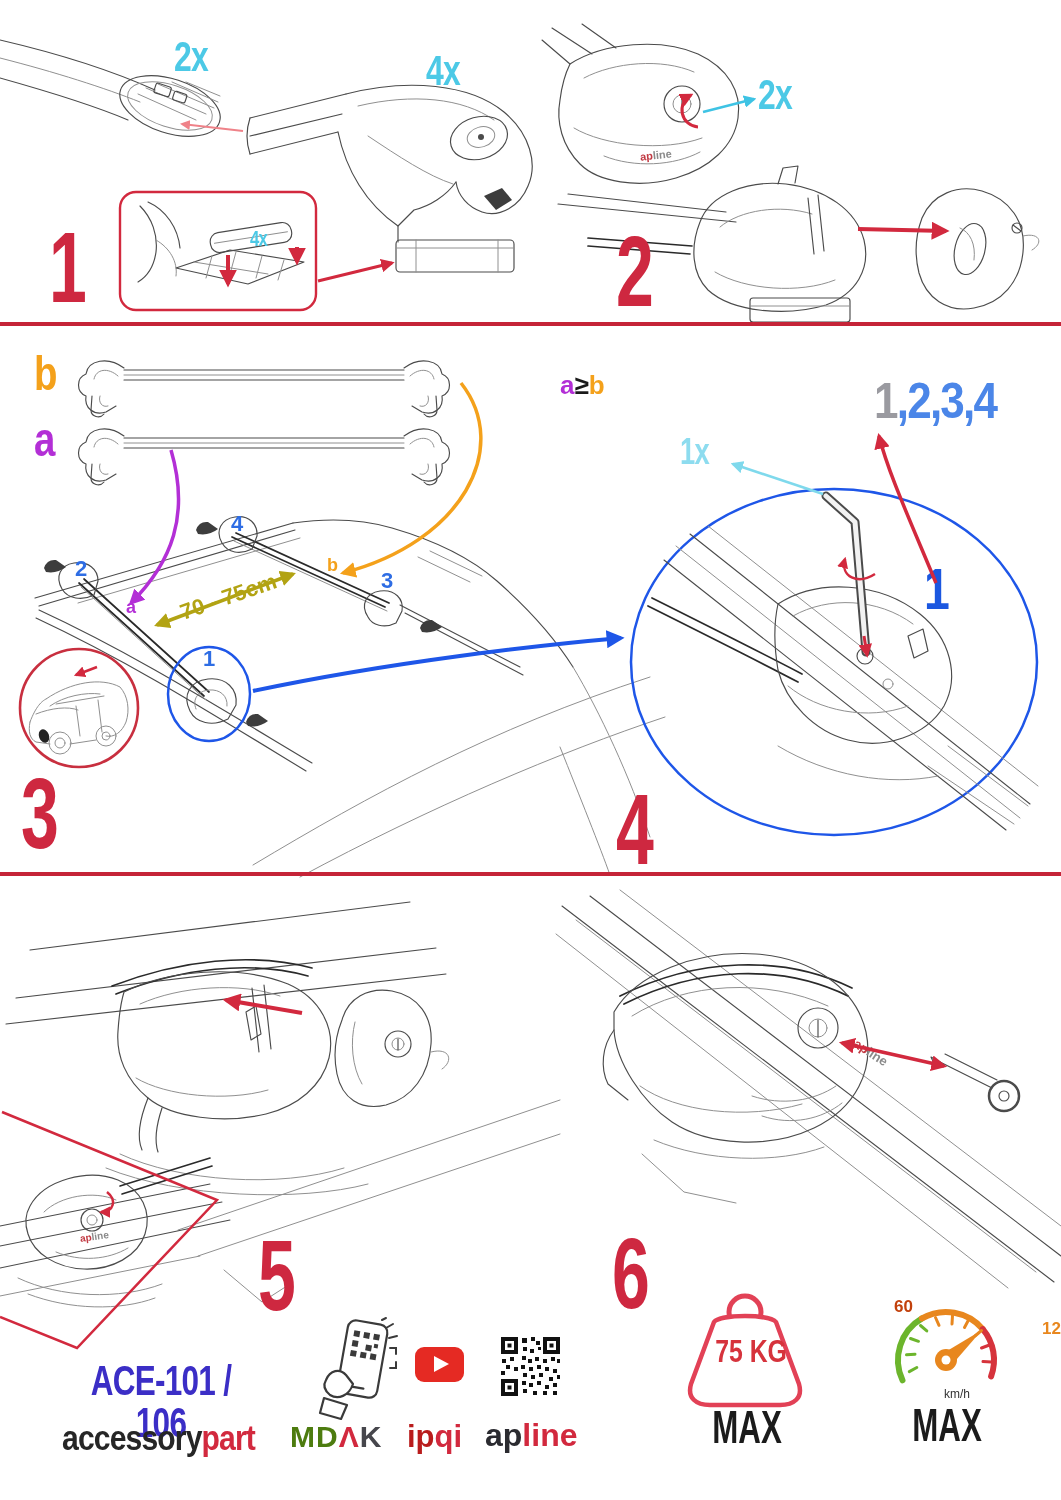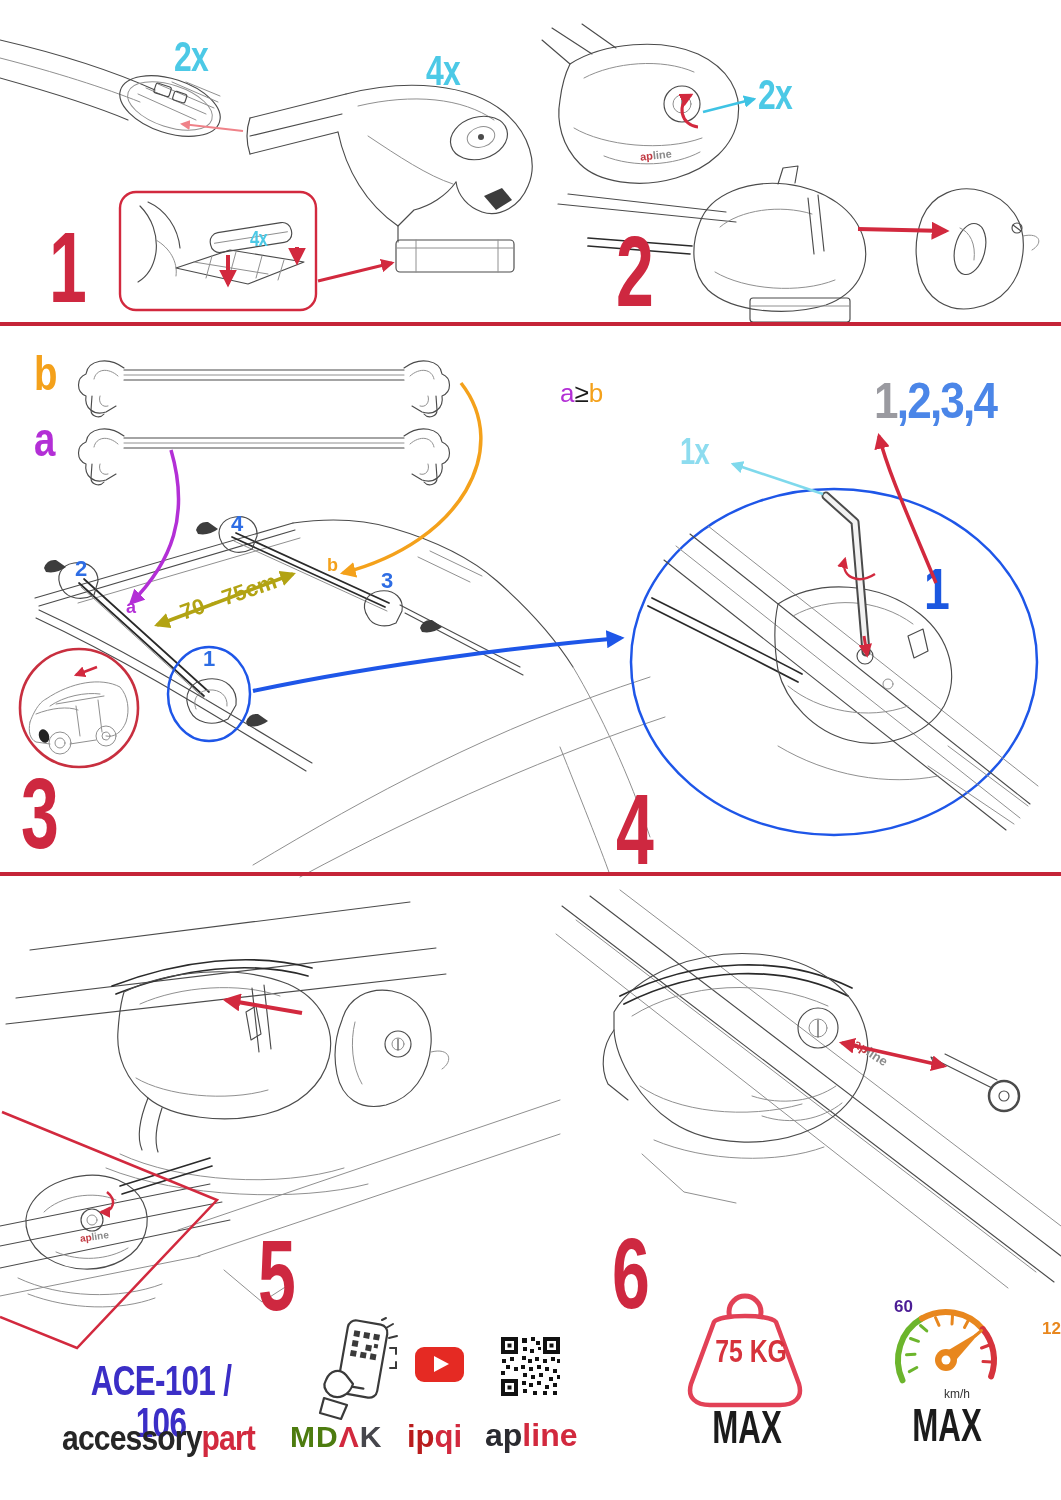--- a/index.html
+++ b/index.html
@@ -305,21 +305,21 @@
   <div class="roofnum" style="left:68px;top:558px">2</div>
   <div class="roofnum" style="left:224px;top:513px">4</div>
   <div class="roofnum" style="left:374px;top:570px">3</div>
   <div class="roofnum" style="left:196px;top:648px">1</div>
   <div class="small-tag" style="left:327px;top:556px;color:#f4a11b">b</div>
   <div class="small-tag" style="left:126px;top:598px;color:#b32fd6">a</div>
 
   <div class="abs" style="left:146px;top:584px;width:165px;text-align:center;transform:rotate(-19deg);
        color:#b2a313;font-weight:bold;font-size:22px">70 - 75cm</div>
 
-  <div class="abs" style="left:560px;top:378px;font-weight:normal;font-size:26px">
+  <div class="abs" style="left:560px;top:370px;font-weight:bold;font-size:26px">
     <span style="color:#b32fd6">a</span><span style="color:#1a1a1a">≥</span><span style="color:#f4a11b">b</span>
   </div>
   <div class="abs" style="left:874px;top:376px;font-weight:bold;font-size:50px;letter-spacing:-2px;
        transform:scaleX(.88);transform-origin:0 0;line-height:1">
     <span style="color:#9a9aa0">1</span><span style="color:#4b86e8">,2,3,4</span>
   </div>
   <div class="abs" style="left:924px;top:560px;color:#1b57e0;font-weight:bold;font-size:58px;line-height:1;
        transform:scaleX(.8);transform-origin:0 0">1</div>
 
   <div class="logo-mini" style="left:640px;top:150px;transform:rotate(-6deg)">
@@ -427,18 +427,18 @@
         <path d="M70.5,25.5 L70,34" stroke="#e8871e"></path>
       <path d="M86.5,30 L82.5,37.5" stroke="#e8871e"></path>
         <path d="M99.5,40.5 L93,46" stroke="#e8871e"></path>
       <path d="M107.5,55 L99.5,58" stroke="#d6333c"></path>
         <path d="M109.5,72 L101,71.5" stroke="#d6333c"></path>
     </g>
     <polygon points="60,64 100,40 68,77" fill="#e8871e"></polygon>
     <circle cx="64" cy="70" r="11" fill="#e8871e"></circle>
     <circle cx="64" cy="70" r="4.5" fill="#fff"></circle>
   </svg>
-  <div class="abs" style="left:894px;top:1298px;color:#4c1d95;font-weight:bold;font-size:17px;line-height:1">60</div>
+  <div class="abs" style="left:894px;top:1298px;color:#c2410c;font-weight:bold;font-size:17px;line-height:1">60</div>
   <div class="abs" style="left:1042px;top:1320px;color:#e8871e;font-weight:bold;font-size:17px;line-height:1">120</div>
   <div class="abs" style="left:912px;top:1388px;width:90px;text-align:center;color:#333;font-size:12px;line-height:1">km/h</div>
   <div class="footer-max" style="left:887px;top:1402px">MAX</div>
 
 </div>
 
 </body></html>

